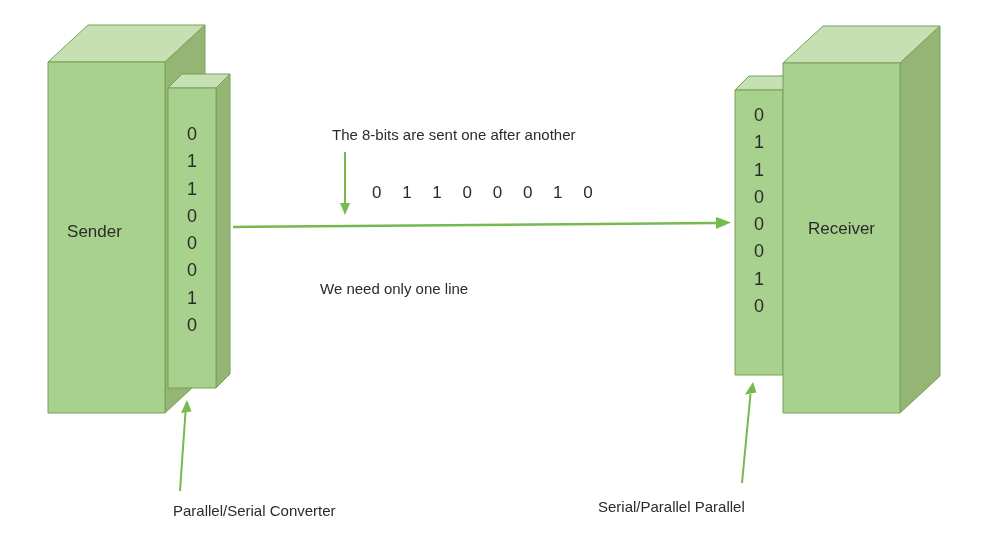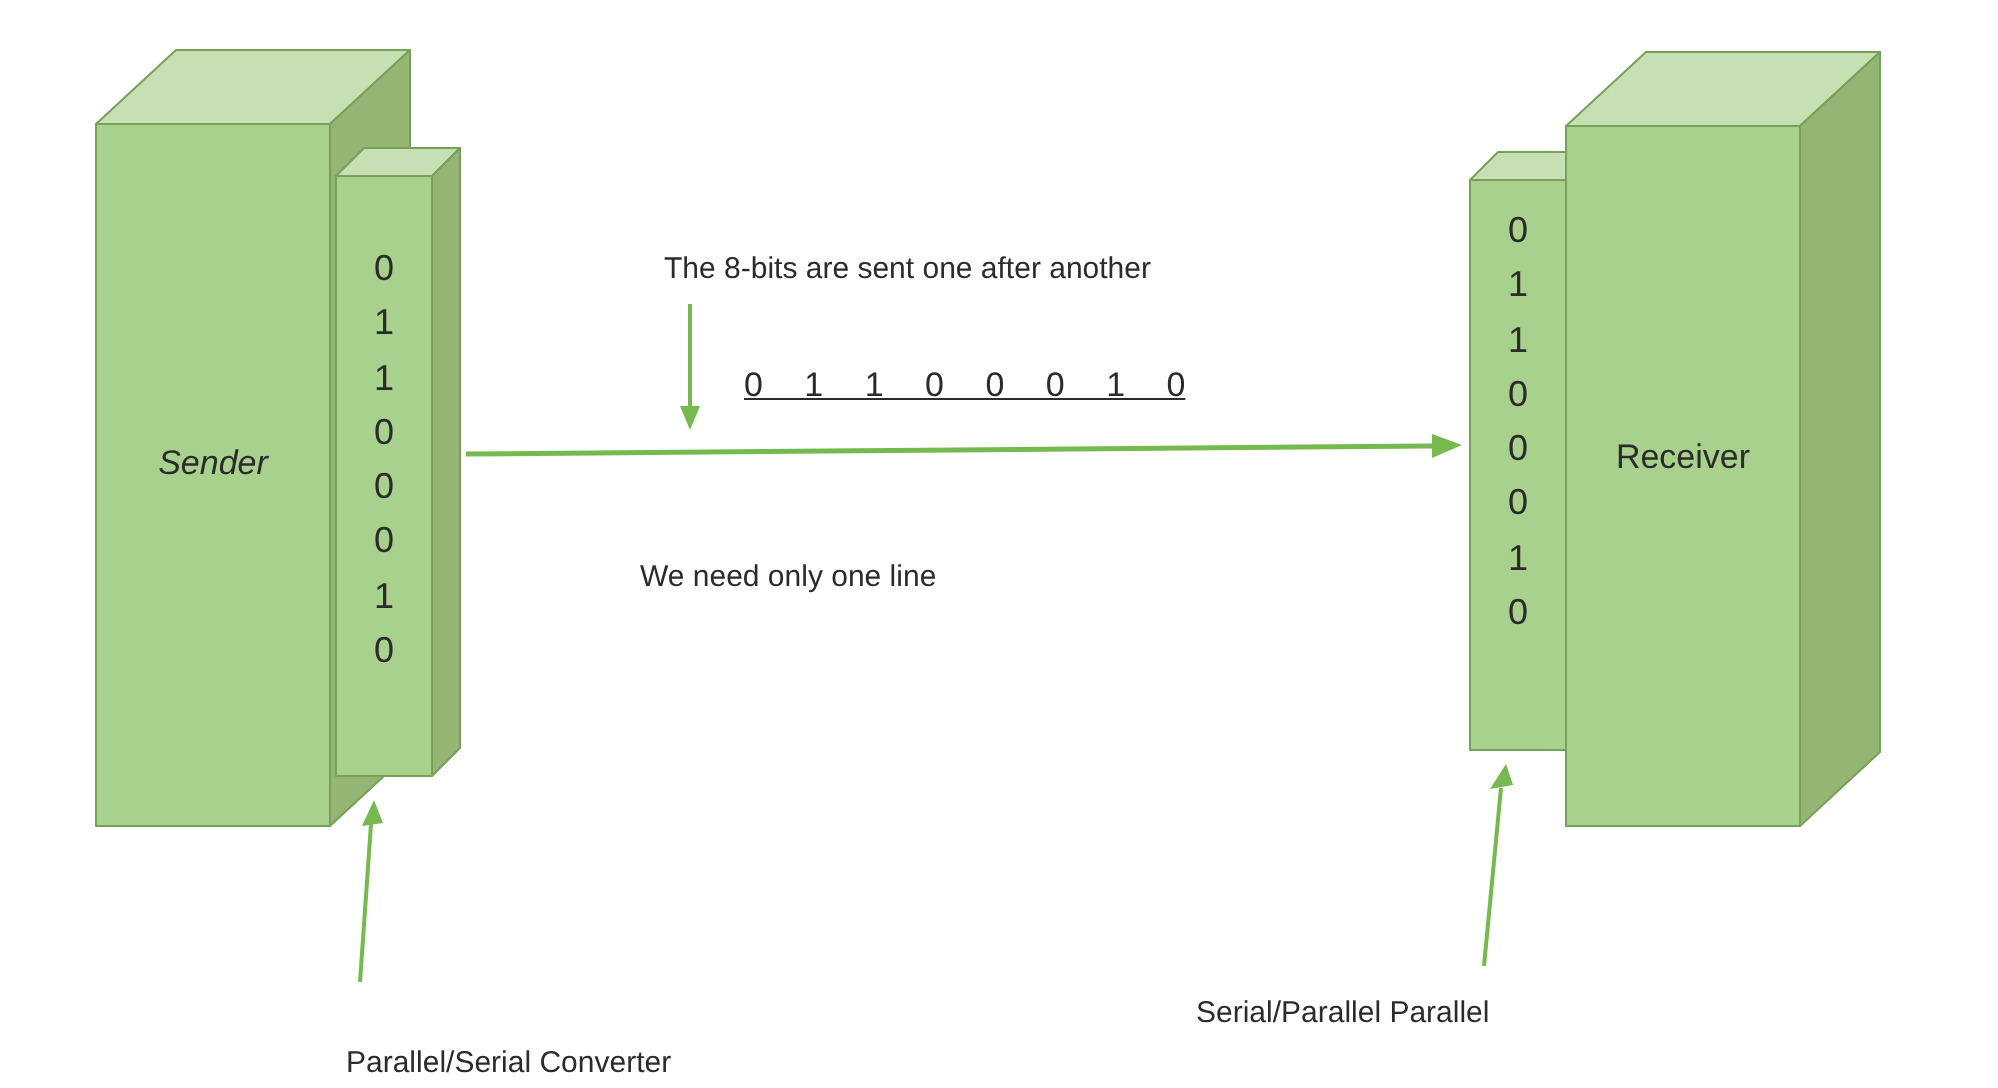--- a/index.html
+++ b/index.html
@@ -13,21 +13,21 @@
   }
   .abs{position:absolute;}
   .caption{font-size:15px;white-space:nowrap;}
   .box-label{font-size:17px;text-align:center;white-space:nowrap;}
   .bits-col{
     width:48px;text-align:center;
     font-size:18px;line-height:27.3px;
   }
   .bits-col span{display:block;}
   .serial-bits{
-    font-size:17px;word-spacing:16px;white-space:nowrap;text-decoration:underline;
+    font-size:17px;word-spacing:16px;white-space:nowrap;
   }
   svg{position:absolute;left:0;top:0;}
   polygon.face{stroke-width:1;stroke-linejoin:round;}
   line.arrow-stem{stroke-linecap:butt;}
 </style>
 </head>
 <body>
 
 <div id="stage">
 
@@ -54,21 +54,21 @@
     <line class="arrow-stem" x1="345" y1="152" x2="345" y2="204" stroke-width="2" stroke="#76b94f"></line>
     <polygon points="345,215 340,203 350,203" fill="#76b94f"></polygon>
 
     <line class="arrow-stem" x1="180" y1="491" x2="185.5" y2="412" stroke-width="2" stroke="#76b94f"></line>
     <polygon points="187,400 181,413 191.5,411.5" fill="#76b94f"></polygon>
 
     <line class="arrow-stem" x1="742" y1="483" x2="750.5" y2="394" stroke-width="2" stroke="#76b94f"></line>
     <polygon points="753,382 745,394.5 756.5,392.5" fill="#76b94f"></polygon>
   </svg>
 
-  <div class="abs box-label" style="left:48px;top:222px;width:117px;font-style:italic;">Sender</div>
+  <div class="abs box-label" style="left:36px;top:222px;width:117px;">Sender</div>
 
   <div class="abs box-label" style="left:783px;top:219px;width:117px;">Receiver</div>
 
   <div class="abs bits-col" style="left:168px;top:121px;">
     <span>0</span>
     <span>1</span>
     <span>1</span>
     <span>0</span>
     <span>0</span>
     <span>0</span>
@@ -86,17 +86,17 @@
     <span>1</span>
     <span>0</span>
   </div>
 
   <div class="abs caption" style="left:332px;top:126px;">The 8-bits are sent one after another</div>
 
   <div class="abs serial-bits" style="left:372px;top:183px;">0 1 1 0 0 0 1 0</div>
 
   <div class="abs caption" style="left:320px;top:280px;">We need only one line</div>
 
-  <div class="abs caption" style="left:173px;top:502px;margin-top:21px;">Parallel/Serial Converter</div>
+  <div class="abs caption" style="left:173px;top:502px;">Parallel/Serial Converter</div>
 
   <div class="abs caption" style="left:598px;top:498px;">Serial/Parallel Parallel</div>
 
 </div>
 
 </body></html>

